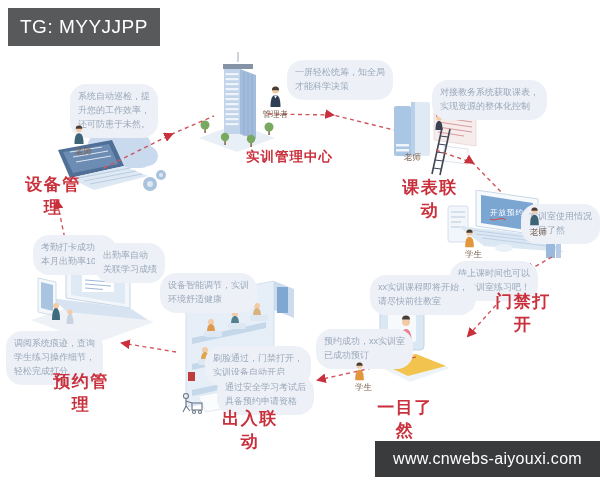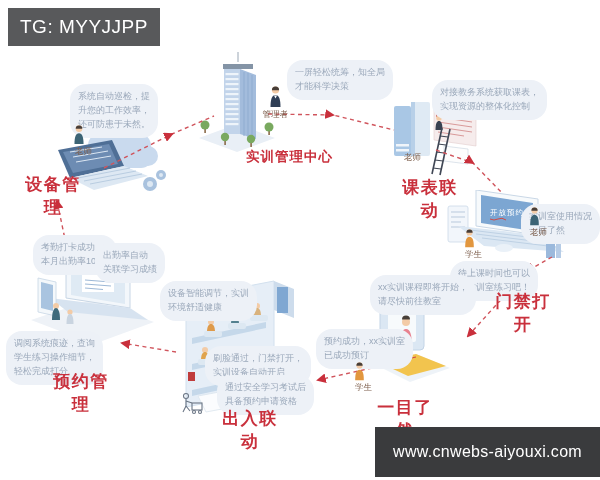--- a/index.html
+++ b/index.html
@@ -1,21 +1,21 @@
 <!DOCTYPE html>
 <html><head>
 <meta charset="utf-8">
 <style>
   html,body{margin:0;padding:0;background:#fff;}
   .stage{position:relative;width:600px;height:480px;background:#ffffff;overflow:hidden;
          font-family:"Liberation Sans","DejaVu Sans",sans-serif;}
   .badge-tl{position:absolute;left:8px;top:8px;background:#58595b;color:#fff;
             font-size:19px;padding:8px 12px;z-index:6;letter-spacing:.5px;}
   .badge-br{position:absolute;right:0;bottom:3px;background:#3a3b3d;color:#fff;
-            font-size:16px;padding:16px 18px;z-index:6;letter-spacing:.3px;}
+            font-size:16px;padding:9px 18px;z-index:6;letter-spacing:.3px;}
   .links{position:absolute;left:0;top:0;width:600px;height:480px;z-index:2;pointer-events:none;}
   .illus{position:absolute;z-index:1;}
   .bubble{position:absolute;background:#edf1f7;border-radius:16px;color:#9aa8ba;
           font-size:9px;line-height:1.55;padding:6px 8px;white-space:pre-line;z-index:3;}
   .nlabel{position:absolute;color:#c9303c;font-weight:bold;z-index:4;text-align:center;
           font-size:17px;letter-spacing:1.5px;}
   .nlabel.big{font-size:13.5px;letter-spacing:1px;margin-left:45px;}
   .person{position:absolute;width:26px;text-align:right;z-index:4;}
   .person svg{display:block;margin:0 auto;}
   .plabel{font-size:8.5px;color:#7d5f4d;margin-top:1px;white-space:nowrap;}
@@ -288,21 +288,21 @@
       <polygon points="30,120 62,114 70,130 38,136" fill="#fbfcfe" stroke="#dbe4ee" stroke-width="0.8"></polygon>
       <g transform="translate(14,118)" stroke="#6b7685" fill="none" stroke-width="1.1">
         <circle cx="4" cy="2" r="2.5"></circle>
         <path d="M4,5 L4,12 M4,7 L10,9 M4,12 L1,18 M4,12 L8,17"></path>
         <rect x="10" y="9" width="10" height="7"></rect>
         <circle cx="12" cy="18" r="1.5"></circle>
           <circle cx="18" cy="18" r="1.5"></circle>
       </g>
     </svg>
   </div>
-  <div class="bubble" style="left:160px;top:281px">设备智能调节，实训
+  <div class="bubble" style="left:160px;top:273px">设备智能调节，实训
 环境舒适健康</div>
   <div class="bubble" style="left:205px;top:346px">刷脸通过，门禁打开，
 实训设备自动开启</div>
   <div class="bubble" style="left:217px;top:375px">通过安全学习考试后
 具备预约申请资格</div>
   <div class="nlabel" style="left:217px;top:407px;width:66px">出入联动</div>
 
   <div class="illus" style="left:26px;top:258px">
     <svg width="132" height="94" viewBox="0 0 132 94">
       <polygon points="5,62 65,42 128,64 68,86" fill="#eef2f7"></polygon>

